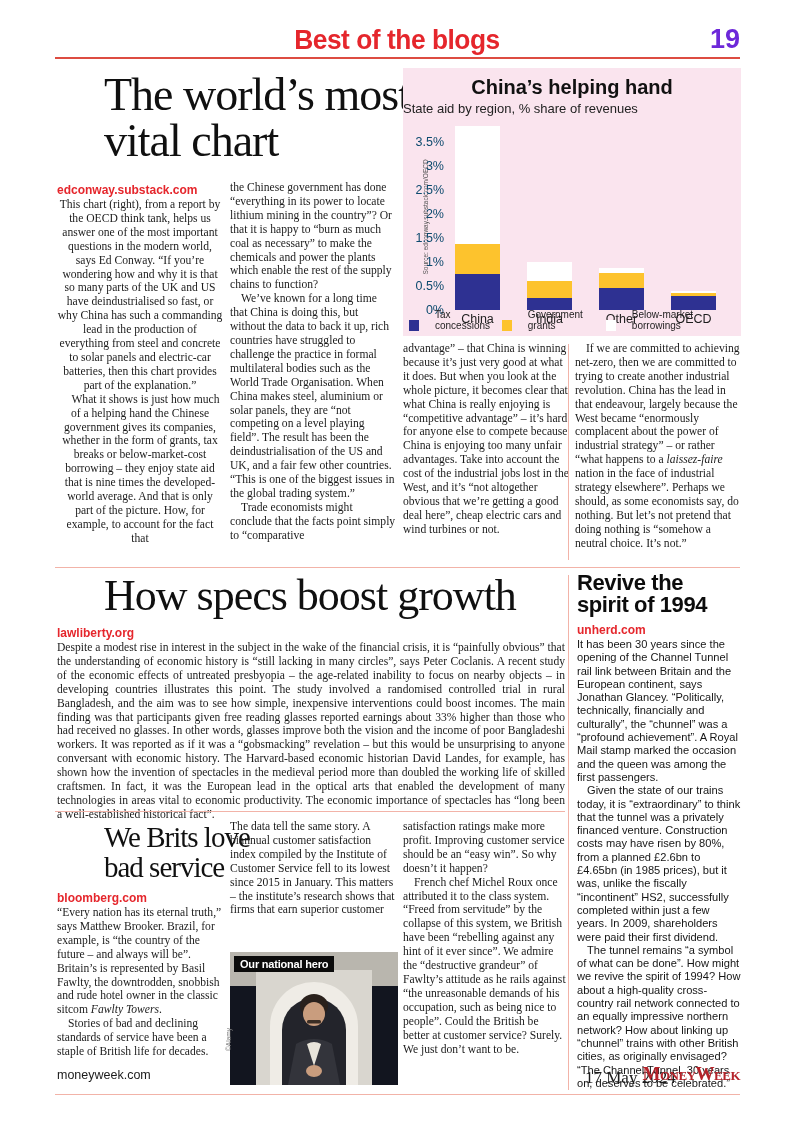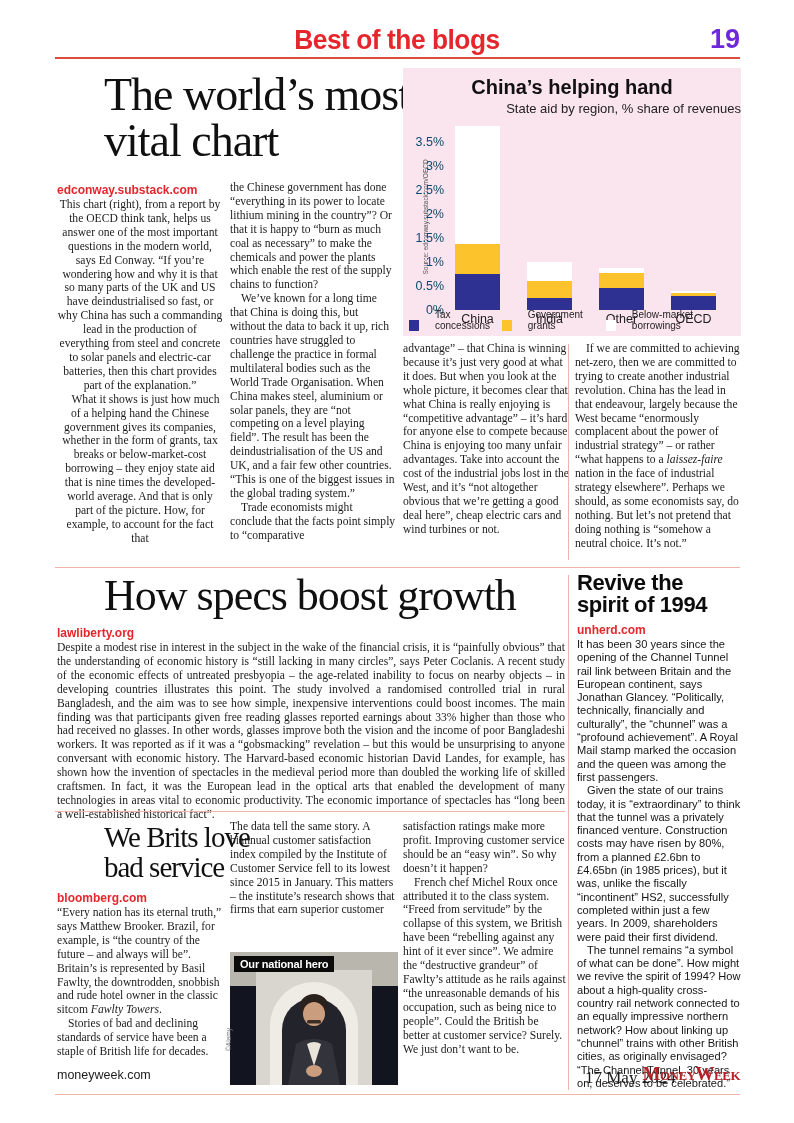--- a/index.html
+++ b/index.html
@@ -28,21 +28,21 @@
   .sans-col{font-family:"Liberation Sans",sans-serif;font-size:11.1px;line-height:13.3px;color:#151515;}
   .sans-col p{margin:0;}
   .sans-col p.ind{text-indent:10px;}
   .sb-head{font-family:"Liberation Sans",sans-serif;font-weight:700;font-size:22px;line-height:1.02;
            color:#0c0c0c;letter-spacing:-0.4px;}
 
   
   .chart{background:#fae4ee;}
   .c-title{position:absolute;top:8px;left:0;width:100%;text-align:center;
            font-family:"Liberation Sans",sans-serif;font-weight:700;font-size:20px;color:#111;}
-  .c-sub{position:absolute;top:33px;left:0;width:100%;text-align:right;
+  .c-sub{position:absolute;top:33px;left:0;width:100%;text-align:left;
          font-family:"Liberation Sans",sans-serif;font-size:13px;color:#222;}
   .c-src{position:absolute;left:-38px;bottom:118px;width:120px;transform:rotate(-90deg);
          transform-origin:center;font-family:"Liberation Sans",sans-serif;font-size:6.5px;color:#555;}
   .c-yaxis{position:absolute;left:0;top:54px;width:45px;height:188px;}
   .ytick{position:absolute;right:4px;font-family:"Liberation Sans",sans-serif;font-size:12.5px;
          font-weight:400;color:#0c4a6e;}
   .c-plot{position:absolute;left:52px;top:54px;width:282px;height:188px;}
   .bar{position:absolute;bottom:0;width:45px;display:flex;flex-direction:column-reverse;}
   .seg{width:100%;}
   .cat-label{position:absolute;top:190px;width:72px;text-align:center;

